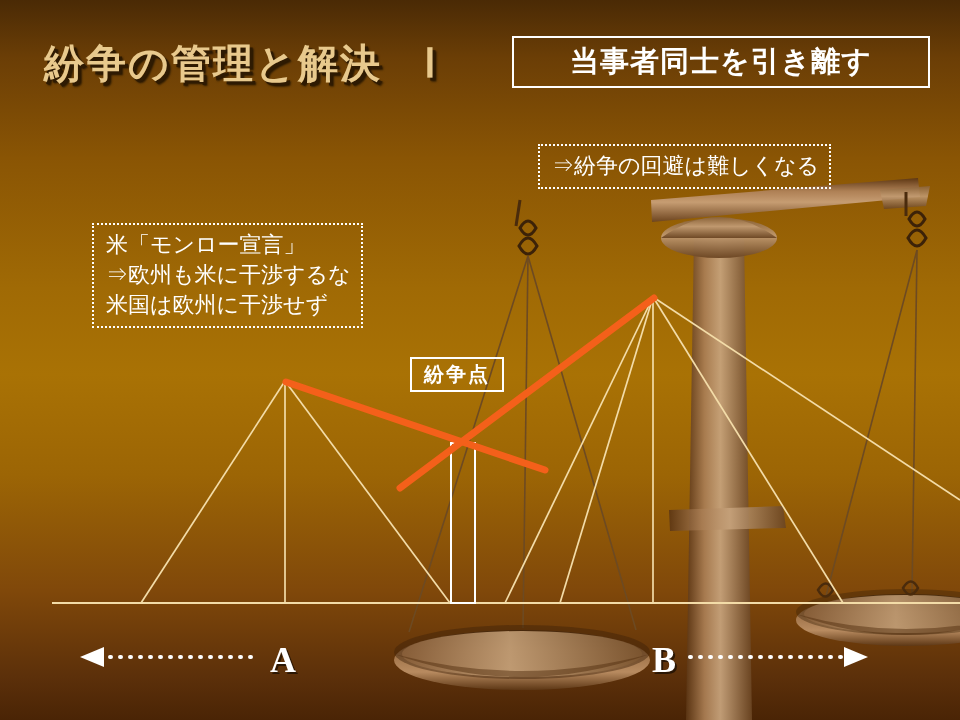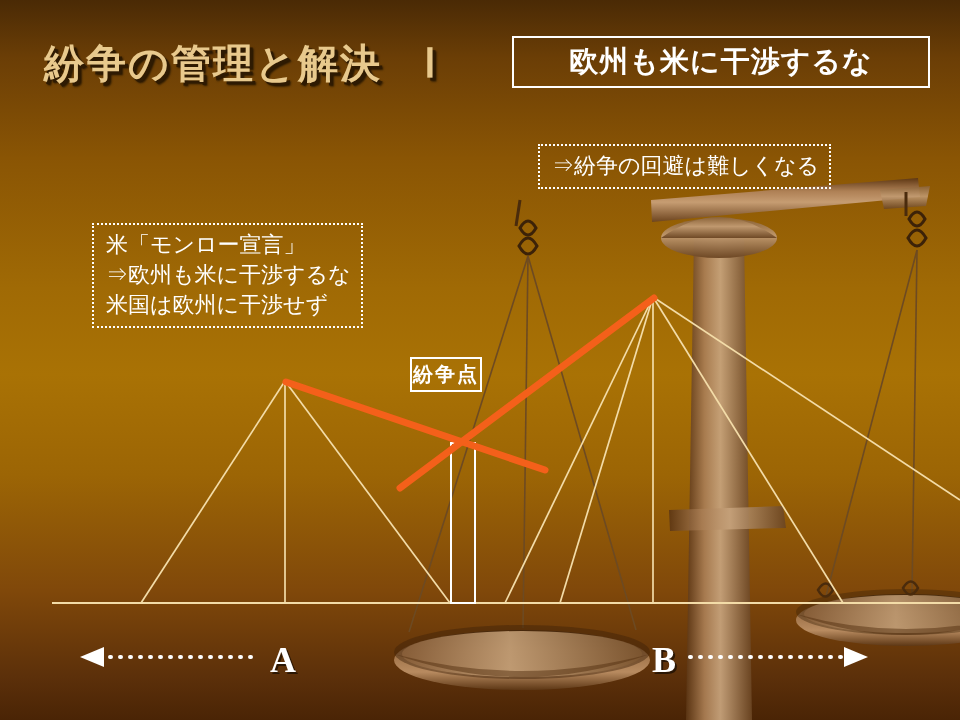--- a/index.html
+++ b/index.html
@@ -76,21 +76,21 @@
   }
   #note-right { left: 538px; top: 144px; }
   #note-left  { left: 92px;  top: 223px; }
   .note .line { display: block; }
 
   
   #conflict-label {
     position: absolute;
     left: 410px;
     top: 357px;
-    width: 72px;
+    width: 94px;
     height: 35px;
     border: 2px solid #ffffff;
     box-sizing: border-box;
     display: flex;
     align-items: center;
     justify-content: center;
     color: #ffffff;
     font-size: 20px;
     font-weight: bold;
     letter-spacing: 2px;
@@ -220,21 +220,21 @@
 
     <g>
       <line x1="690" y1="657" x2="845" y2="657" stroke="#ffffff" stroke-width="4" stroke-linecap="round" stroke-dasharray="1 9"></line>
       <polygon points="868,657 844,647 844,667" fill="#ffffff"></polygon>
     </g>
   </svg>
 
   <div id="title">紛争の管理と解決　Ⅰ</div>
 
   <div id="header-box">
-    <span class="htxt">欧州も米に干渉するな</span>
+    <span class="htxt">当事者同士を引き離す</span>
   </div>
 
   <div class="note" id="note-right">
     <span class="line">⇒紛争の回避は難しくなる</span>
   </div>
 
   <div class="note" id="note-left">
     <span class="line">米「モンロー宣言」</span>
     <span class="line">⇒欧州も米に干渉するな</span>
     <span class="line">米国は欧州に干渉せず</span>

